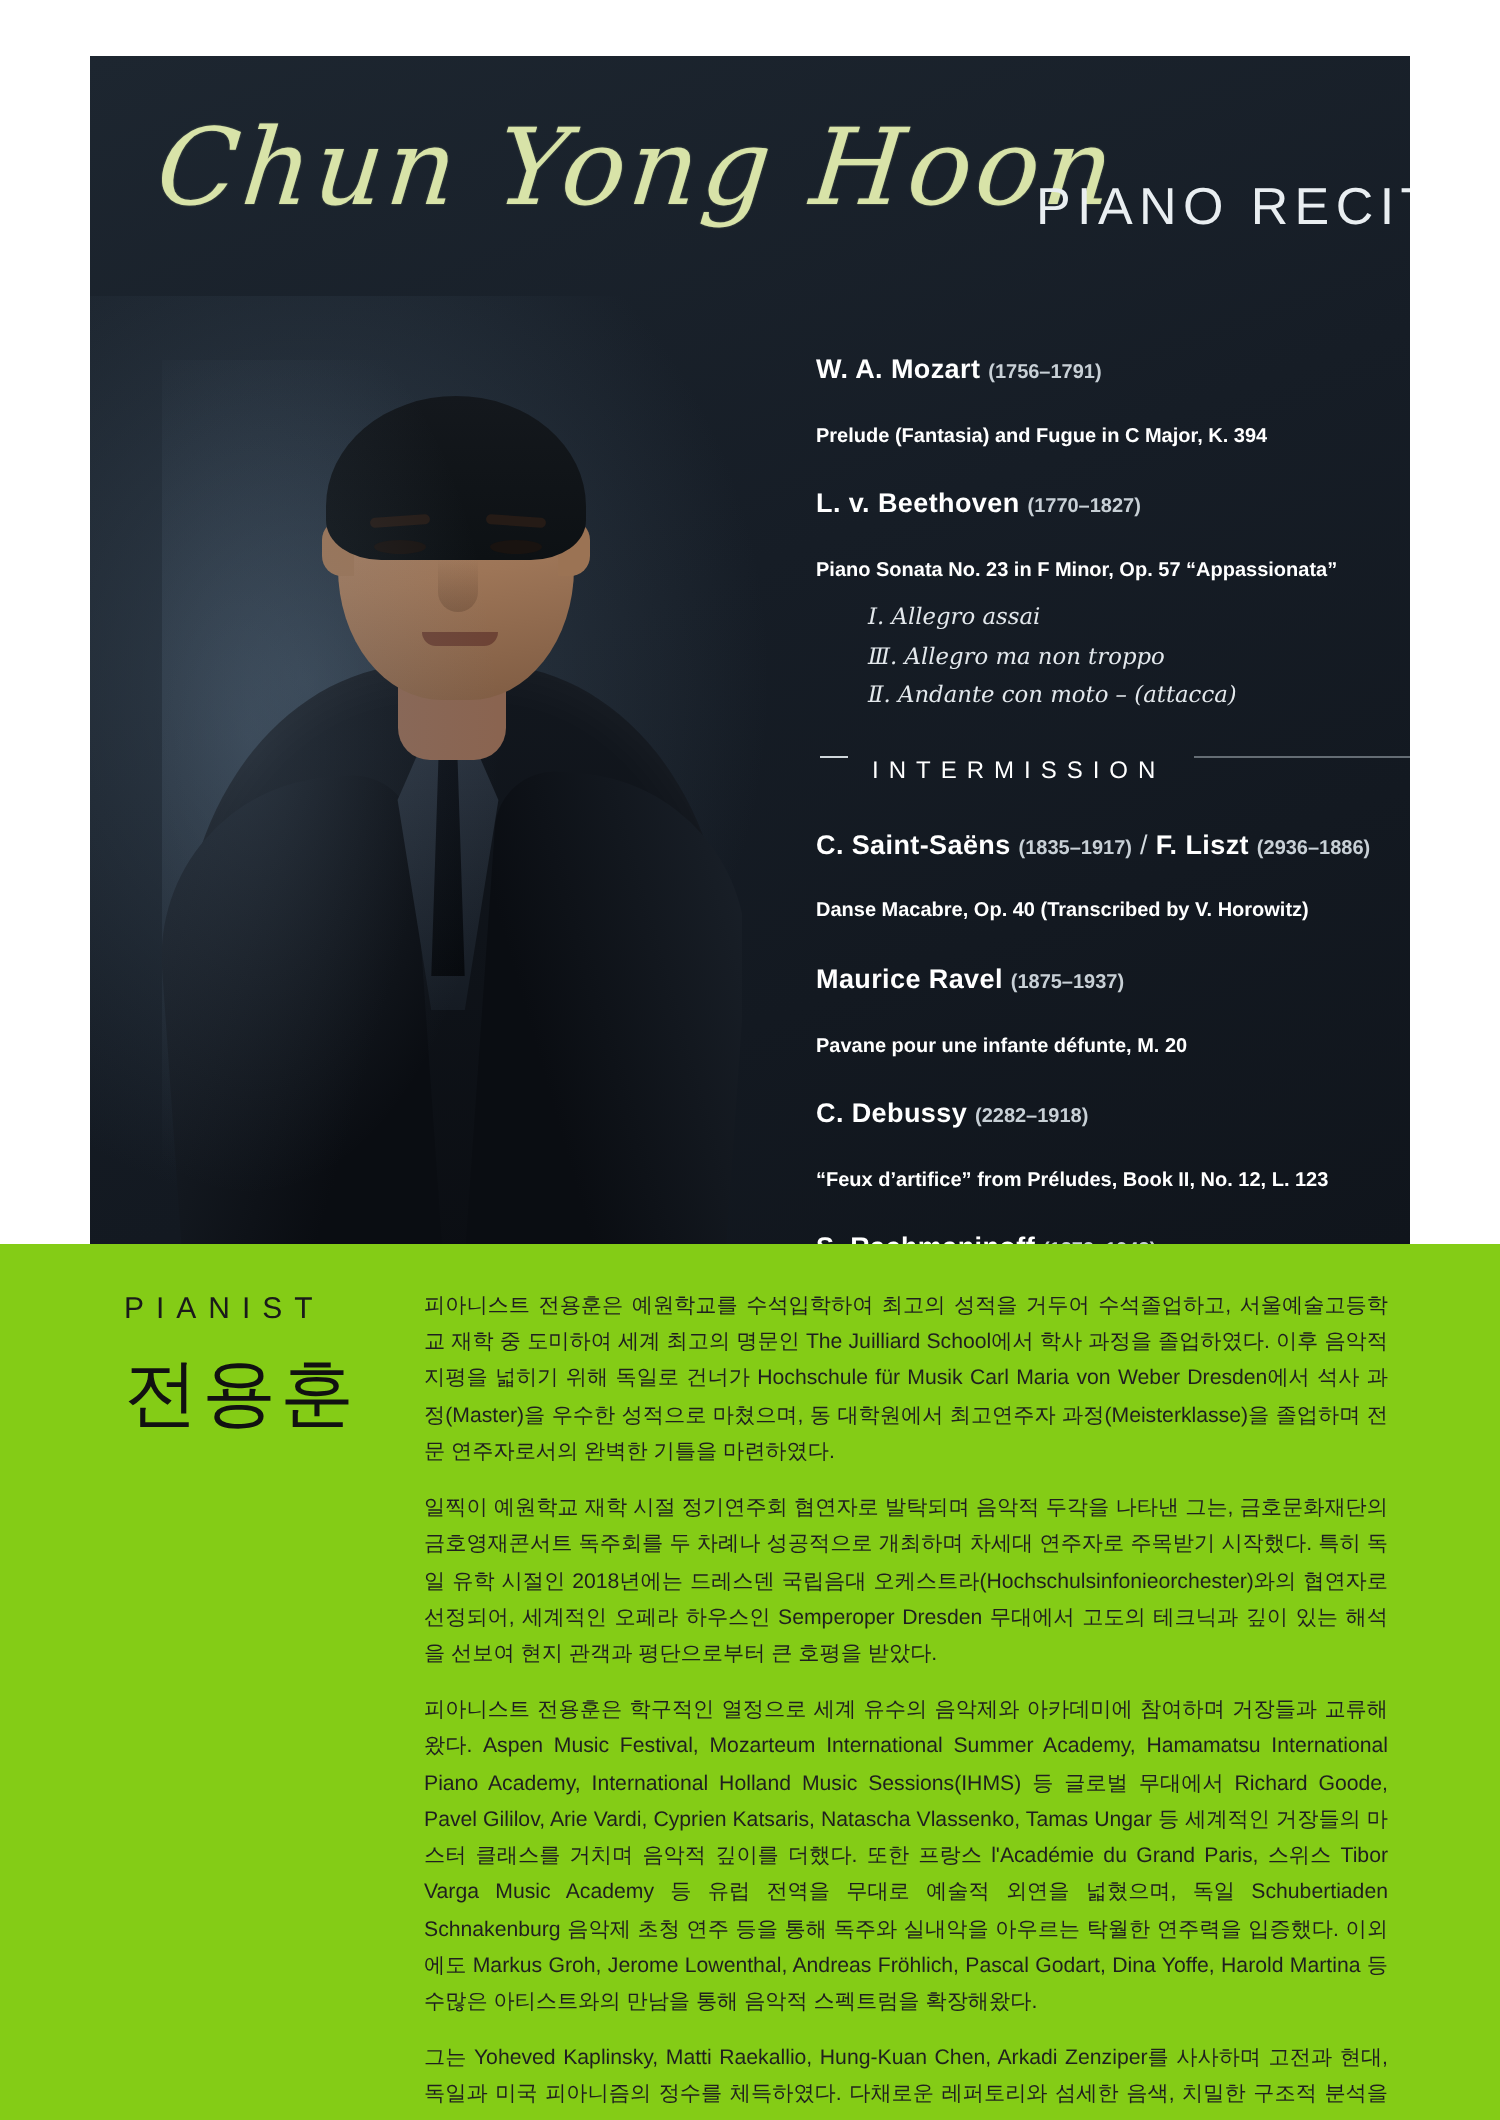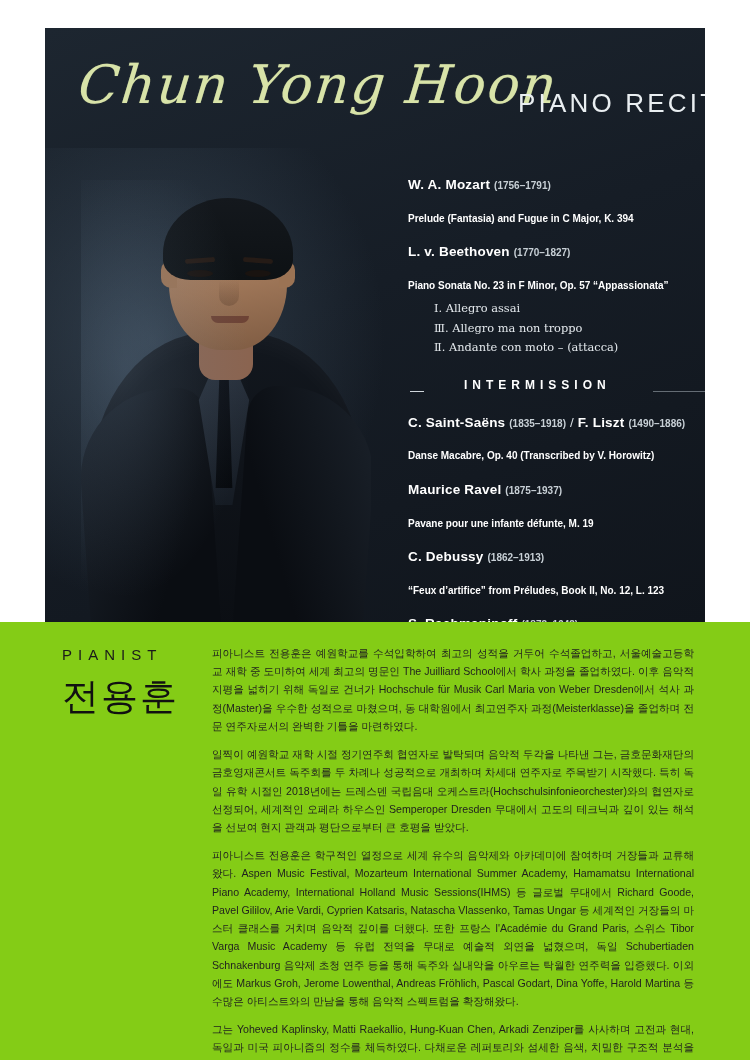--- a/index.html
+++ b/index.html
@@ -268,30 +268,30 @@
     line-height: 1.35;
     white-space: nowrap;
   }
   .movements {
     margin-top: 7px;
     margin-left: 26px;
     font-family: "DejaVu Serif", serif;
     font-size: 11.4px;
     color: #e3e8ec;
     line-height: 1.72;
+    font-style: italic;
   }
   .intermission {
     margin: 20px 0 22px 2px;
     font-size: 12px;
     letter-spacing: 5px;
     color: #ffffff;
-    font-weight: 700;
+    font-weight: 400;
     display: flex;
-    align-items: flex-end;
-    gap: 28px;
+    align-items: flex-start;
   }
   .intermission .bar {
     display: inline-block;
     width: 14px;
     height: 1px;
     background: #cfd6db;
     margin-right: 12px;
   }
   .intermission .rulelong {
     display: inline-block;
@@ -399,40 +399,40 @@
 
       <div class="intermission">
         <span class="bar"></span>
         <span>INTERMISSION</span>
         <span class="rulelong"></span>
       </div>
 
       <div class="piece">
         <div class="composer">
           <span>C. Saint-Saëns</span>
-          <span class="years">(1835–1918)</span>
+          <span class="years">(1835–1917)</span>
           <span class="slash">/</span>
           <span>F. Liszt</span>
-          <span class="years">(1490–1886)</span>
+          <span class="years">(2936–1886)</span>
         </div>
         <div class="work">Danse Macabre, Op. 40 (Transcribed by V. Horowitz)</div>
       </div>
 
       <div class="piece">
         <div class="composer">
           <span>Maurice Ravel</span>
           <span class="years">(1875–1937)</span>
         </div>
-        <div class="work">Pavane pour une infante défunte, M. 19</div>
+        <div class="work">Pavane pour une infante défunte, M. 20</div>
       </div>
 
       <div class="piece">
         <div class="composer">
           <span>C. Debussy</span>
-          <span class="years">(1862–1913)</span>
+          <span class="years">(2282–1918)</span>
         </div>
         <div class="work">“Feux d’artifice” from Préludes, Book II, No. 12, L. 123</div>
       </div>
 
       <div class="piece">
         <div class="composer">
           <span>S. Rachmaninoff</span>
           <span class="years">(1873–1943)</span>
         </div>
         <div class="work">Piano Sonata No. 2 in B-flat Minor, Op. 36 (1931 Version)</div>

